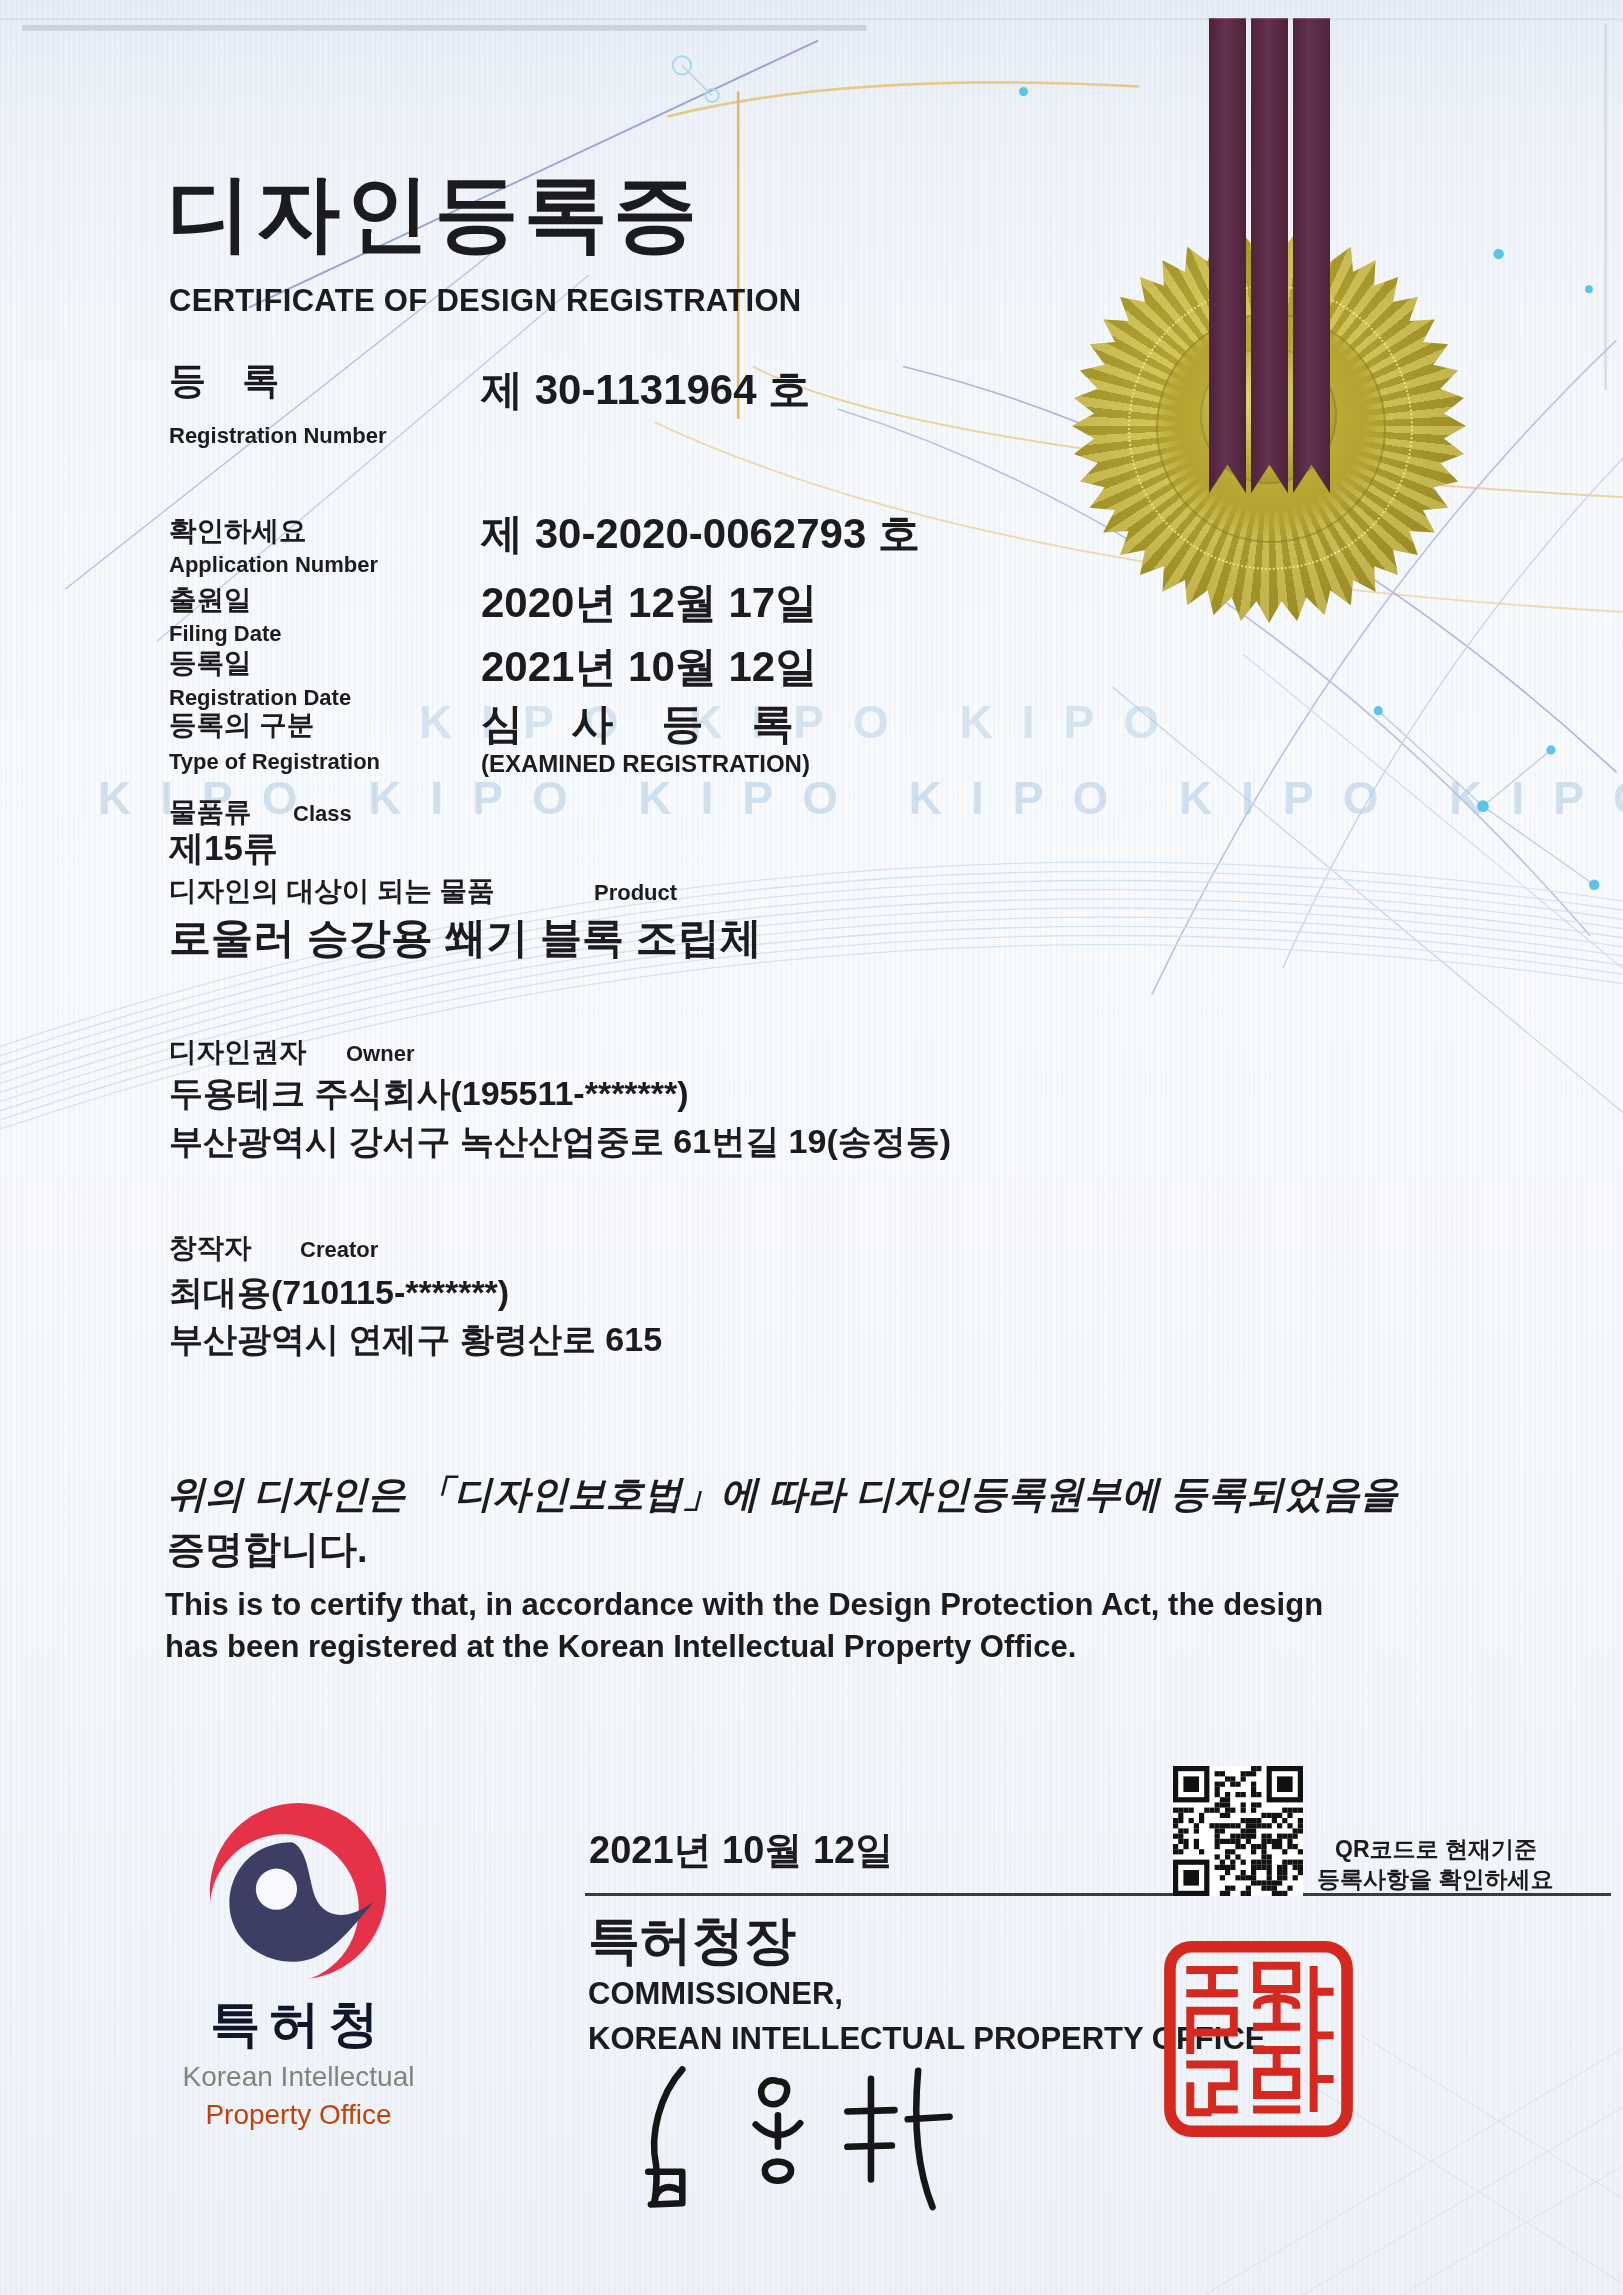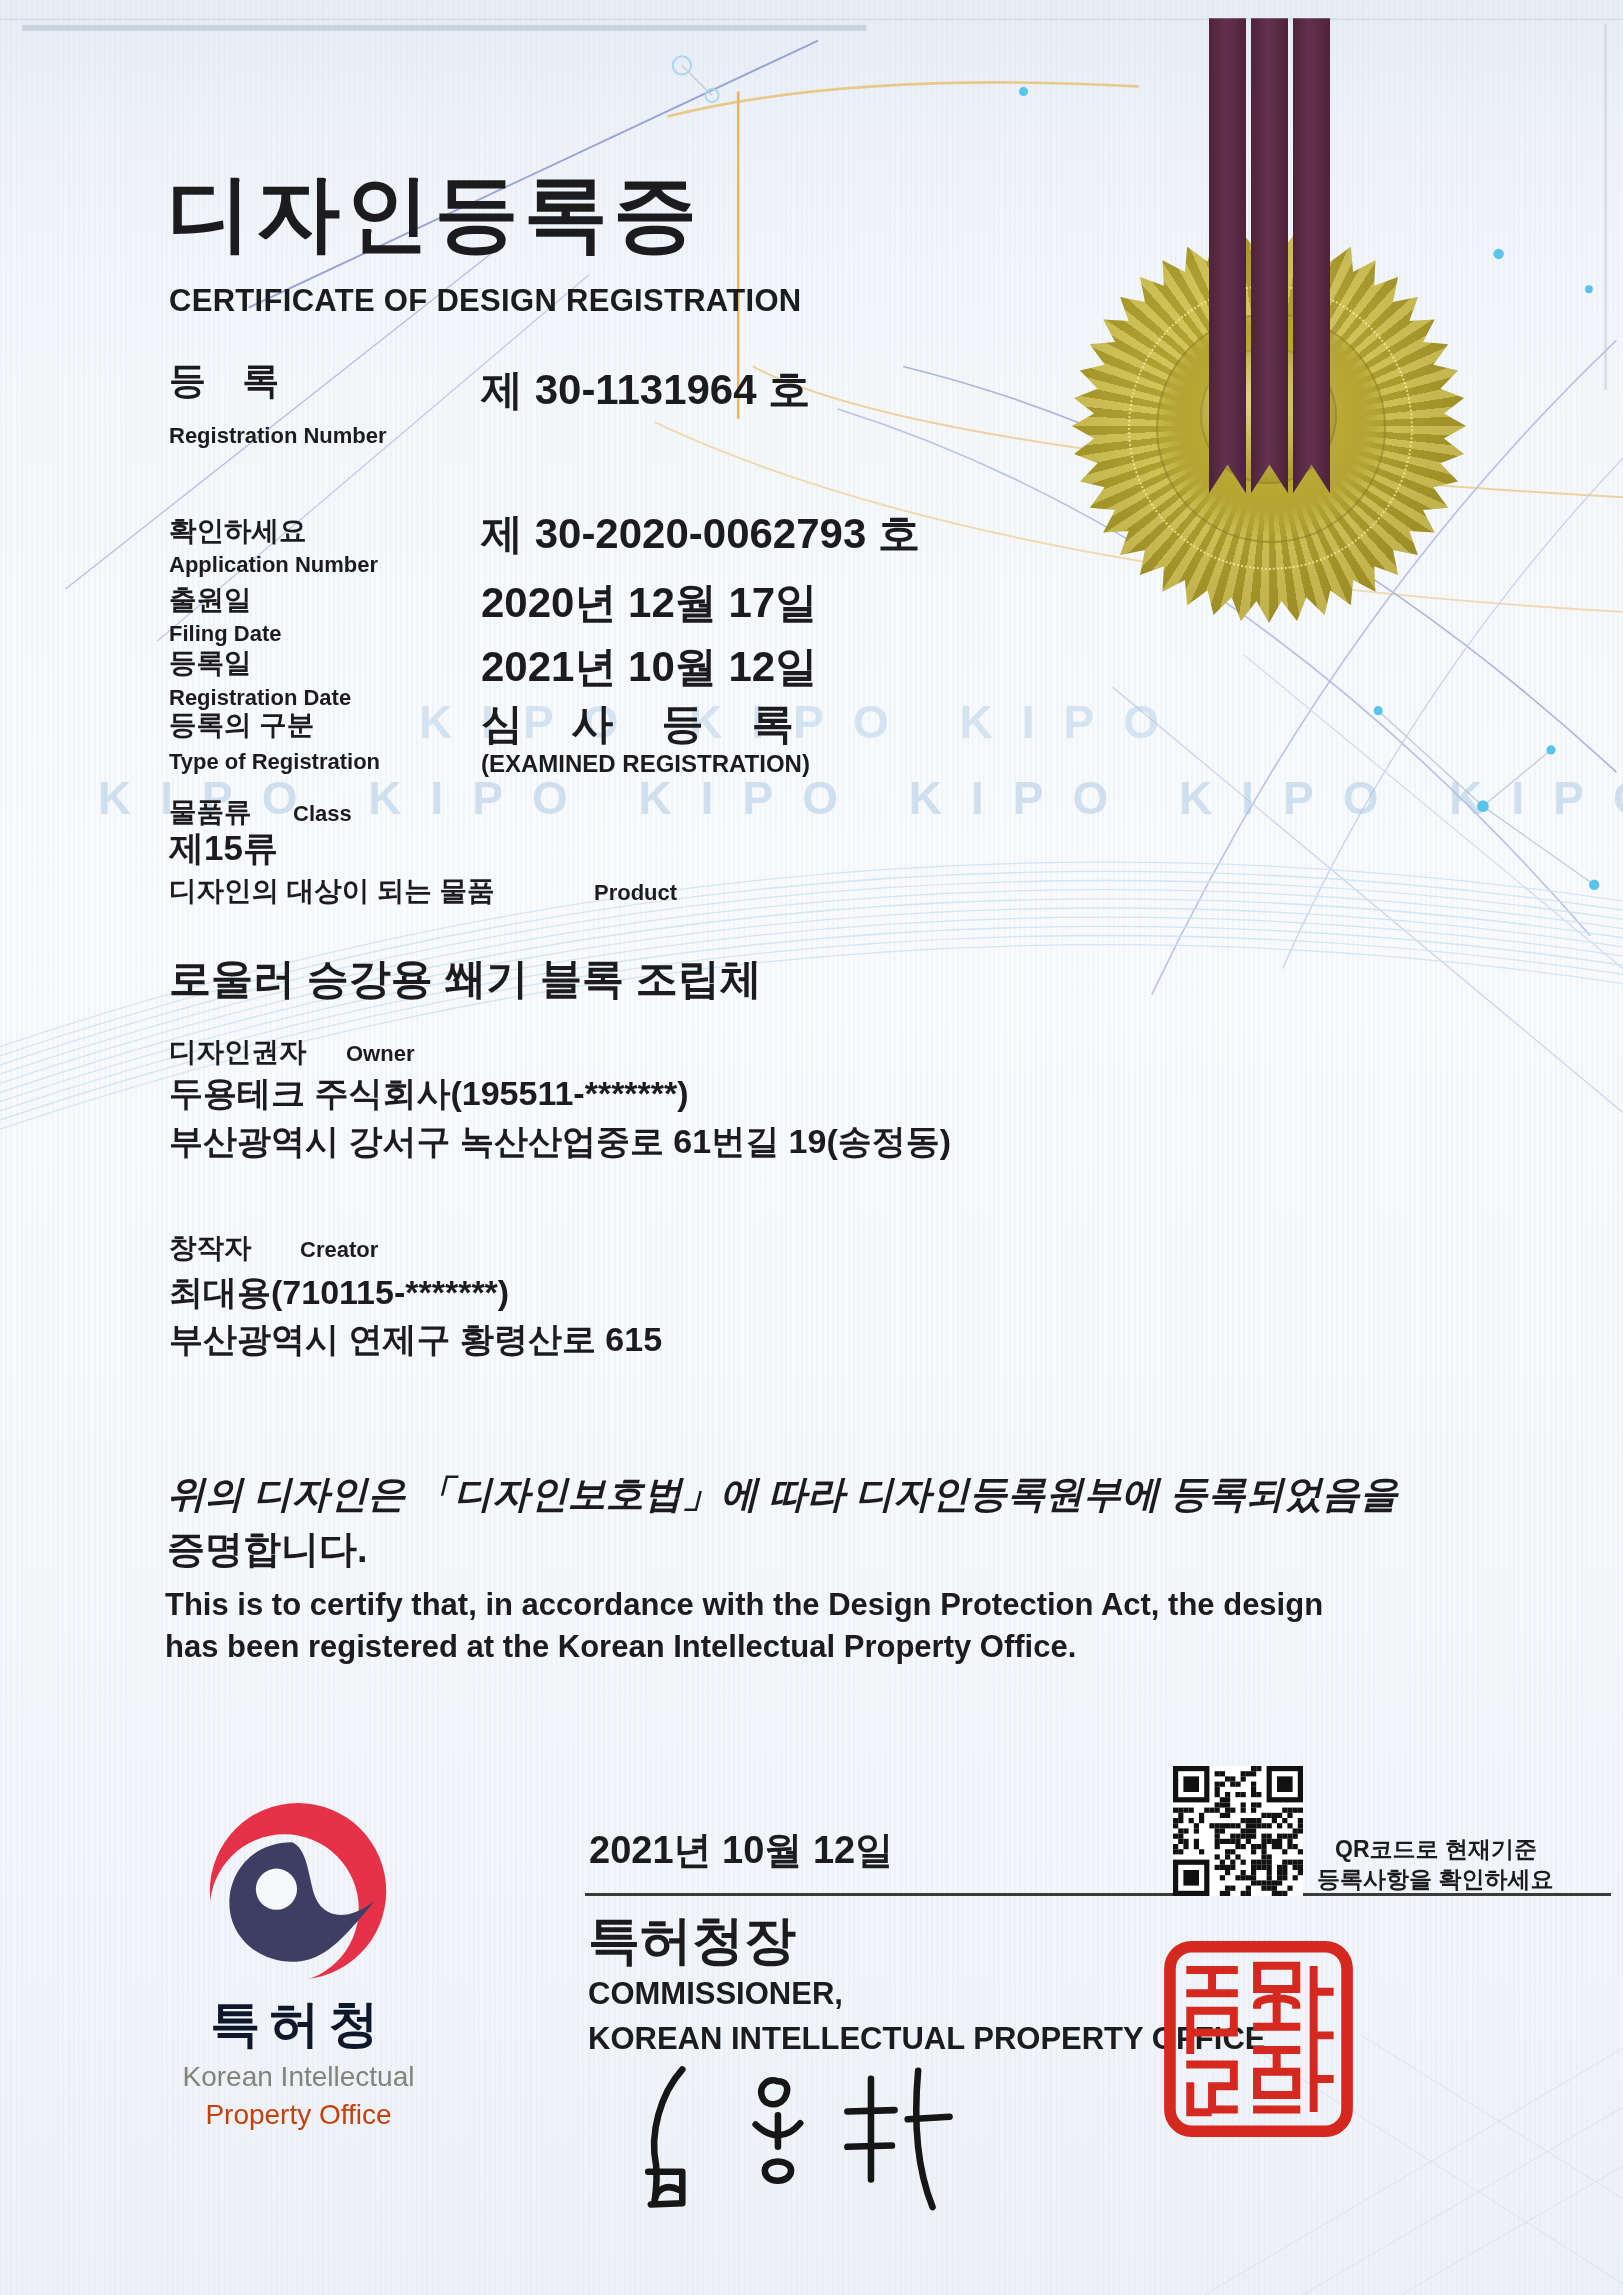--- a/index.html
+++ b/index.html
@@ -153,21 +153,21 @@
 <div class="abs txt lab-en z5" style="left:169px;top:750px;">Type of Registration</div>
 <div class="abs txt val z5" style="left:481px;top:702px;letter-spacing:18.3px;">심 사 등 록</div>
 <div class="abs txt z5" style="left:481px;top:751px;font-size:24px;font-weight:bold;">(EXAMINED REGISTRATION)</div>
 
 <div class="abs txt lab-ko z5" style="left:169px;top:797px;">물품류</div>
 <div class="abs txt lab-en z5" style="left:293px;top:802px;">Class</div>
 <div class="abs txt z5" style="left:169px;top:829px;font-size:35px;font-weight:bold;">제15류</div>
 
 <div class="abs txt z5" style="left:169px;top:876px;font-size:27.5px;font-weight:600;">디자인의 대상이 되는 물품</div>
 <div class="abs txt lab-en z5" style="left:594px;top:881px;">Product</div>
-<div class="abs txt val z5" style="left:169px;top:916px;margin-top:41px;">로울러 승강용 쐐기 블록 조립체</div>
+<div class="abs txt val z5" style="left:169px;top:916px;">로울러 승강용 쐐기 블록 조립체</div>
 
 <div class="abs txt z5" style="left:169px;top:1037px;font-size:27.5px;font-weight:700;">디자인권자</div>
 <div class="abs txt lab-en z5" style="left:346px;top:1042px;">Owner</div>
 <div class="abs txt z5" style="left:169px;top:1075px;font-size:34px;font-weight:bold;">두용테크 주식회사(195511-*******)</div>
 <div class="abs txt z5" style="left:169px;top:1123px;font-size:34px;font-weight:bold;">부산광역시 강서구 녹산산업중로 61번길 19(송정동)</div>
 
 <div class="abs txt z5" style="left:169px;top:1233px;font-size:27.5px;font-weight:600;">창작자</div>
 <div class="abs txt lab-en z5" style="left:300px;top:1238px;">Creator</div>
 <div class="abs txt z5" style="left:169px;top:1274px;font-size:34px;font-weight:bold;">최대용(710115-*******)</div>
 <div class="abs txt z5" style="left:169px;top:1321px;font-size:34px;font-weight:bold;">부산광역시 연제구 황령산로 615</div>

